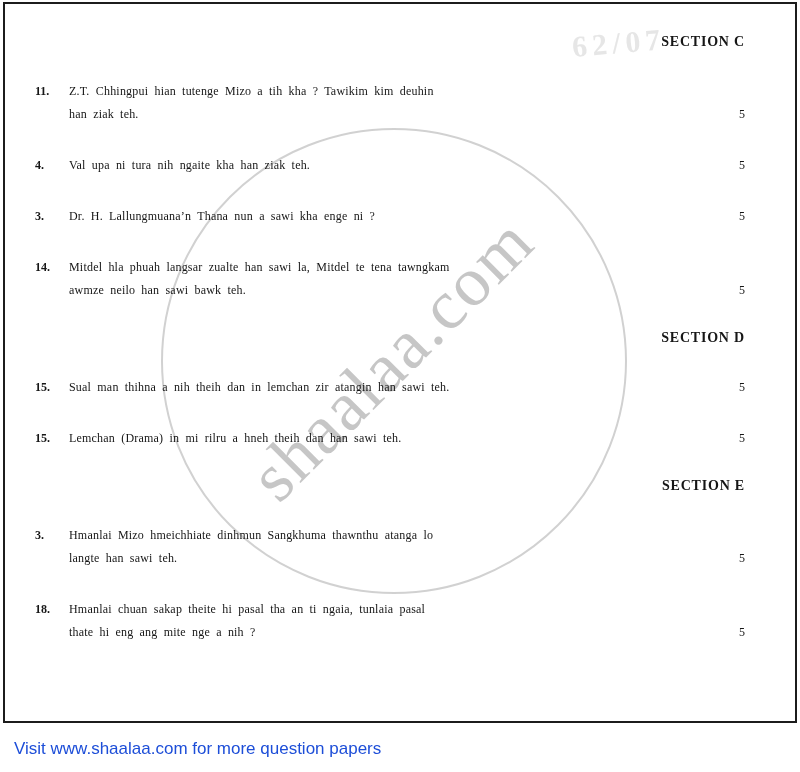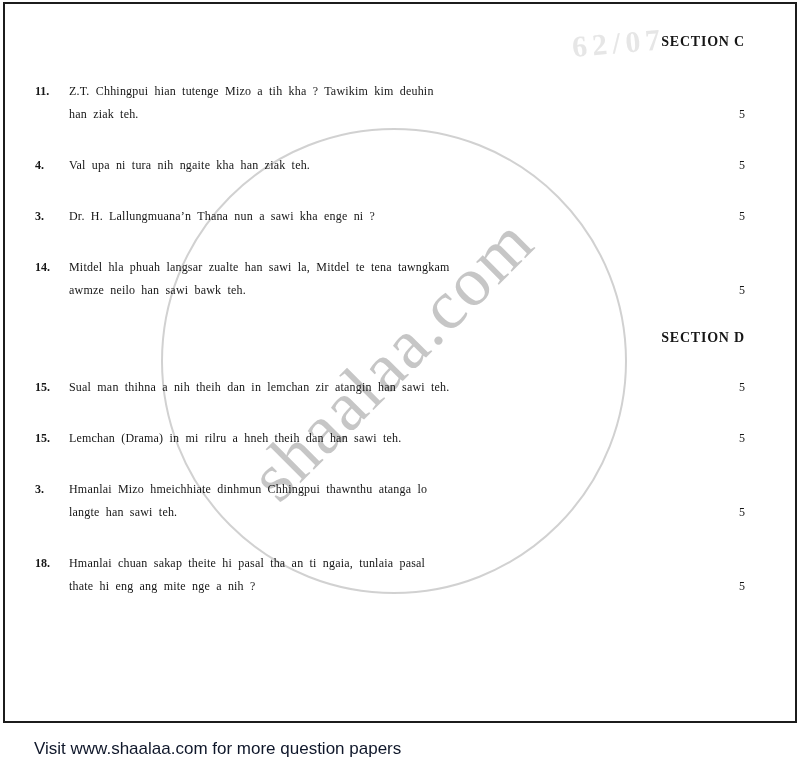--- a/index.html
+++ b/index.html
@@ -80,24 +80,24 @@
     letter-spacing:.2px;
     word-spacing:3px;
   }
   .qmarks {
     flex:0 0 30px;
     text-align:right;
     align-self:flex-end;
   }
   .footer {
     position:absolute;
-    left:34px; bottom:13px;
+    left:14px; bottom:13px;
     font-family:"Liberation Sans", sans-serif;
     font-size:17px;
-    color:#0f172a;
+    color:#1d4ed8;
     z-index:1;
   }
 </style>
 </head>
 <body>
 
 <div class="page">
 
   <div class="paper-frame">
 
@@ -150,24 +150,25 @@
         </div>
 
         <div class="question">
           <span class="qnum">15.</span>
           <div class="qtext">Lemchan (Drama) in mi rilru a hneh theih dan han sawi teh.</div>
           <div class="qmarks">5</div>
         </div>
       </section>
 
       <section class="section">
+        <h2 class="section-title">SECTION E</h2>
 
         <div class="question">
           <span class="qnum">3.</span>
-          <div class="qtext">Hmanlai Mizo hmeichhiate dinhmun Chhingpui thawnthu atanga lo
+          <div class="qtext">Hmanlai Mizo hmeichhiate dinhmun Sangkhuma thawnthu atanga lo
 langte han sawi teh.</div>
           <div class="qmarks">5</div>
         </div>
 
         <div class="question">
           <span class="qnum">18.</span>
           <div class="qtext">Hmanlai chuan sakap theite hi pasal tha an ti ngaia, tunlaia pasal
 thate hi eng ang mite nge a nih ?</div>
           <div class="qmarks">5</div>
         </div>

